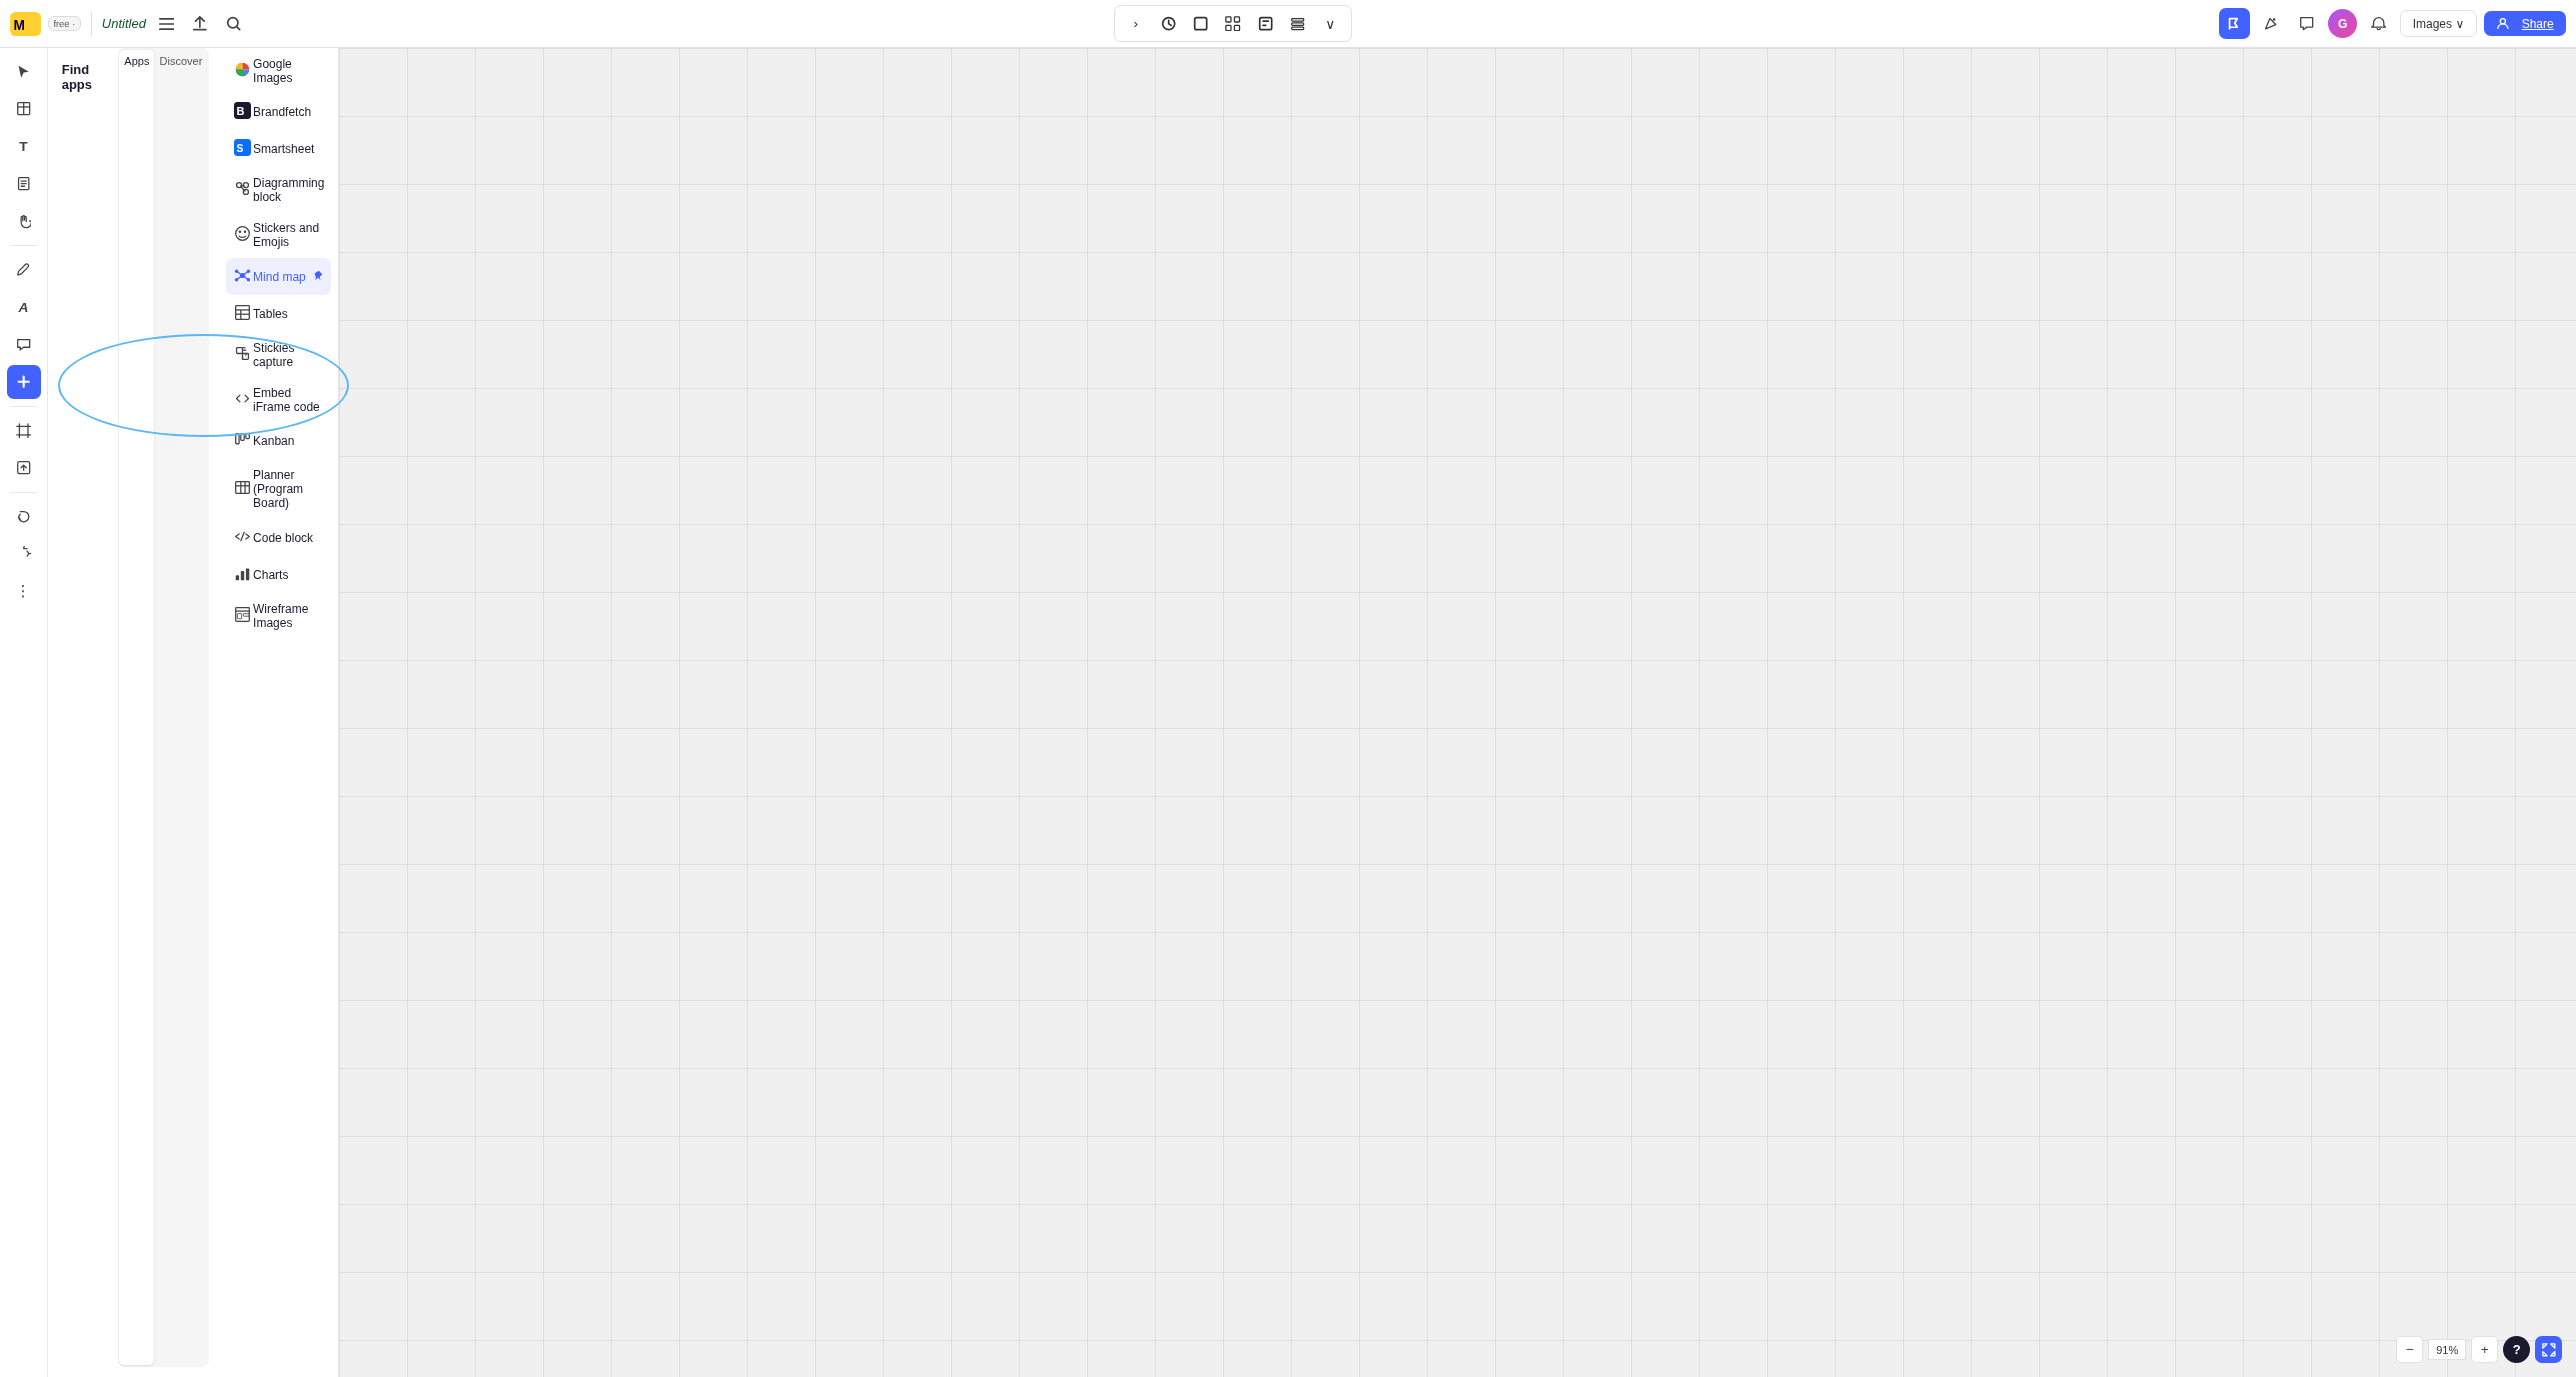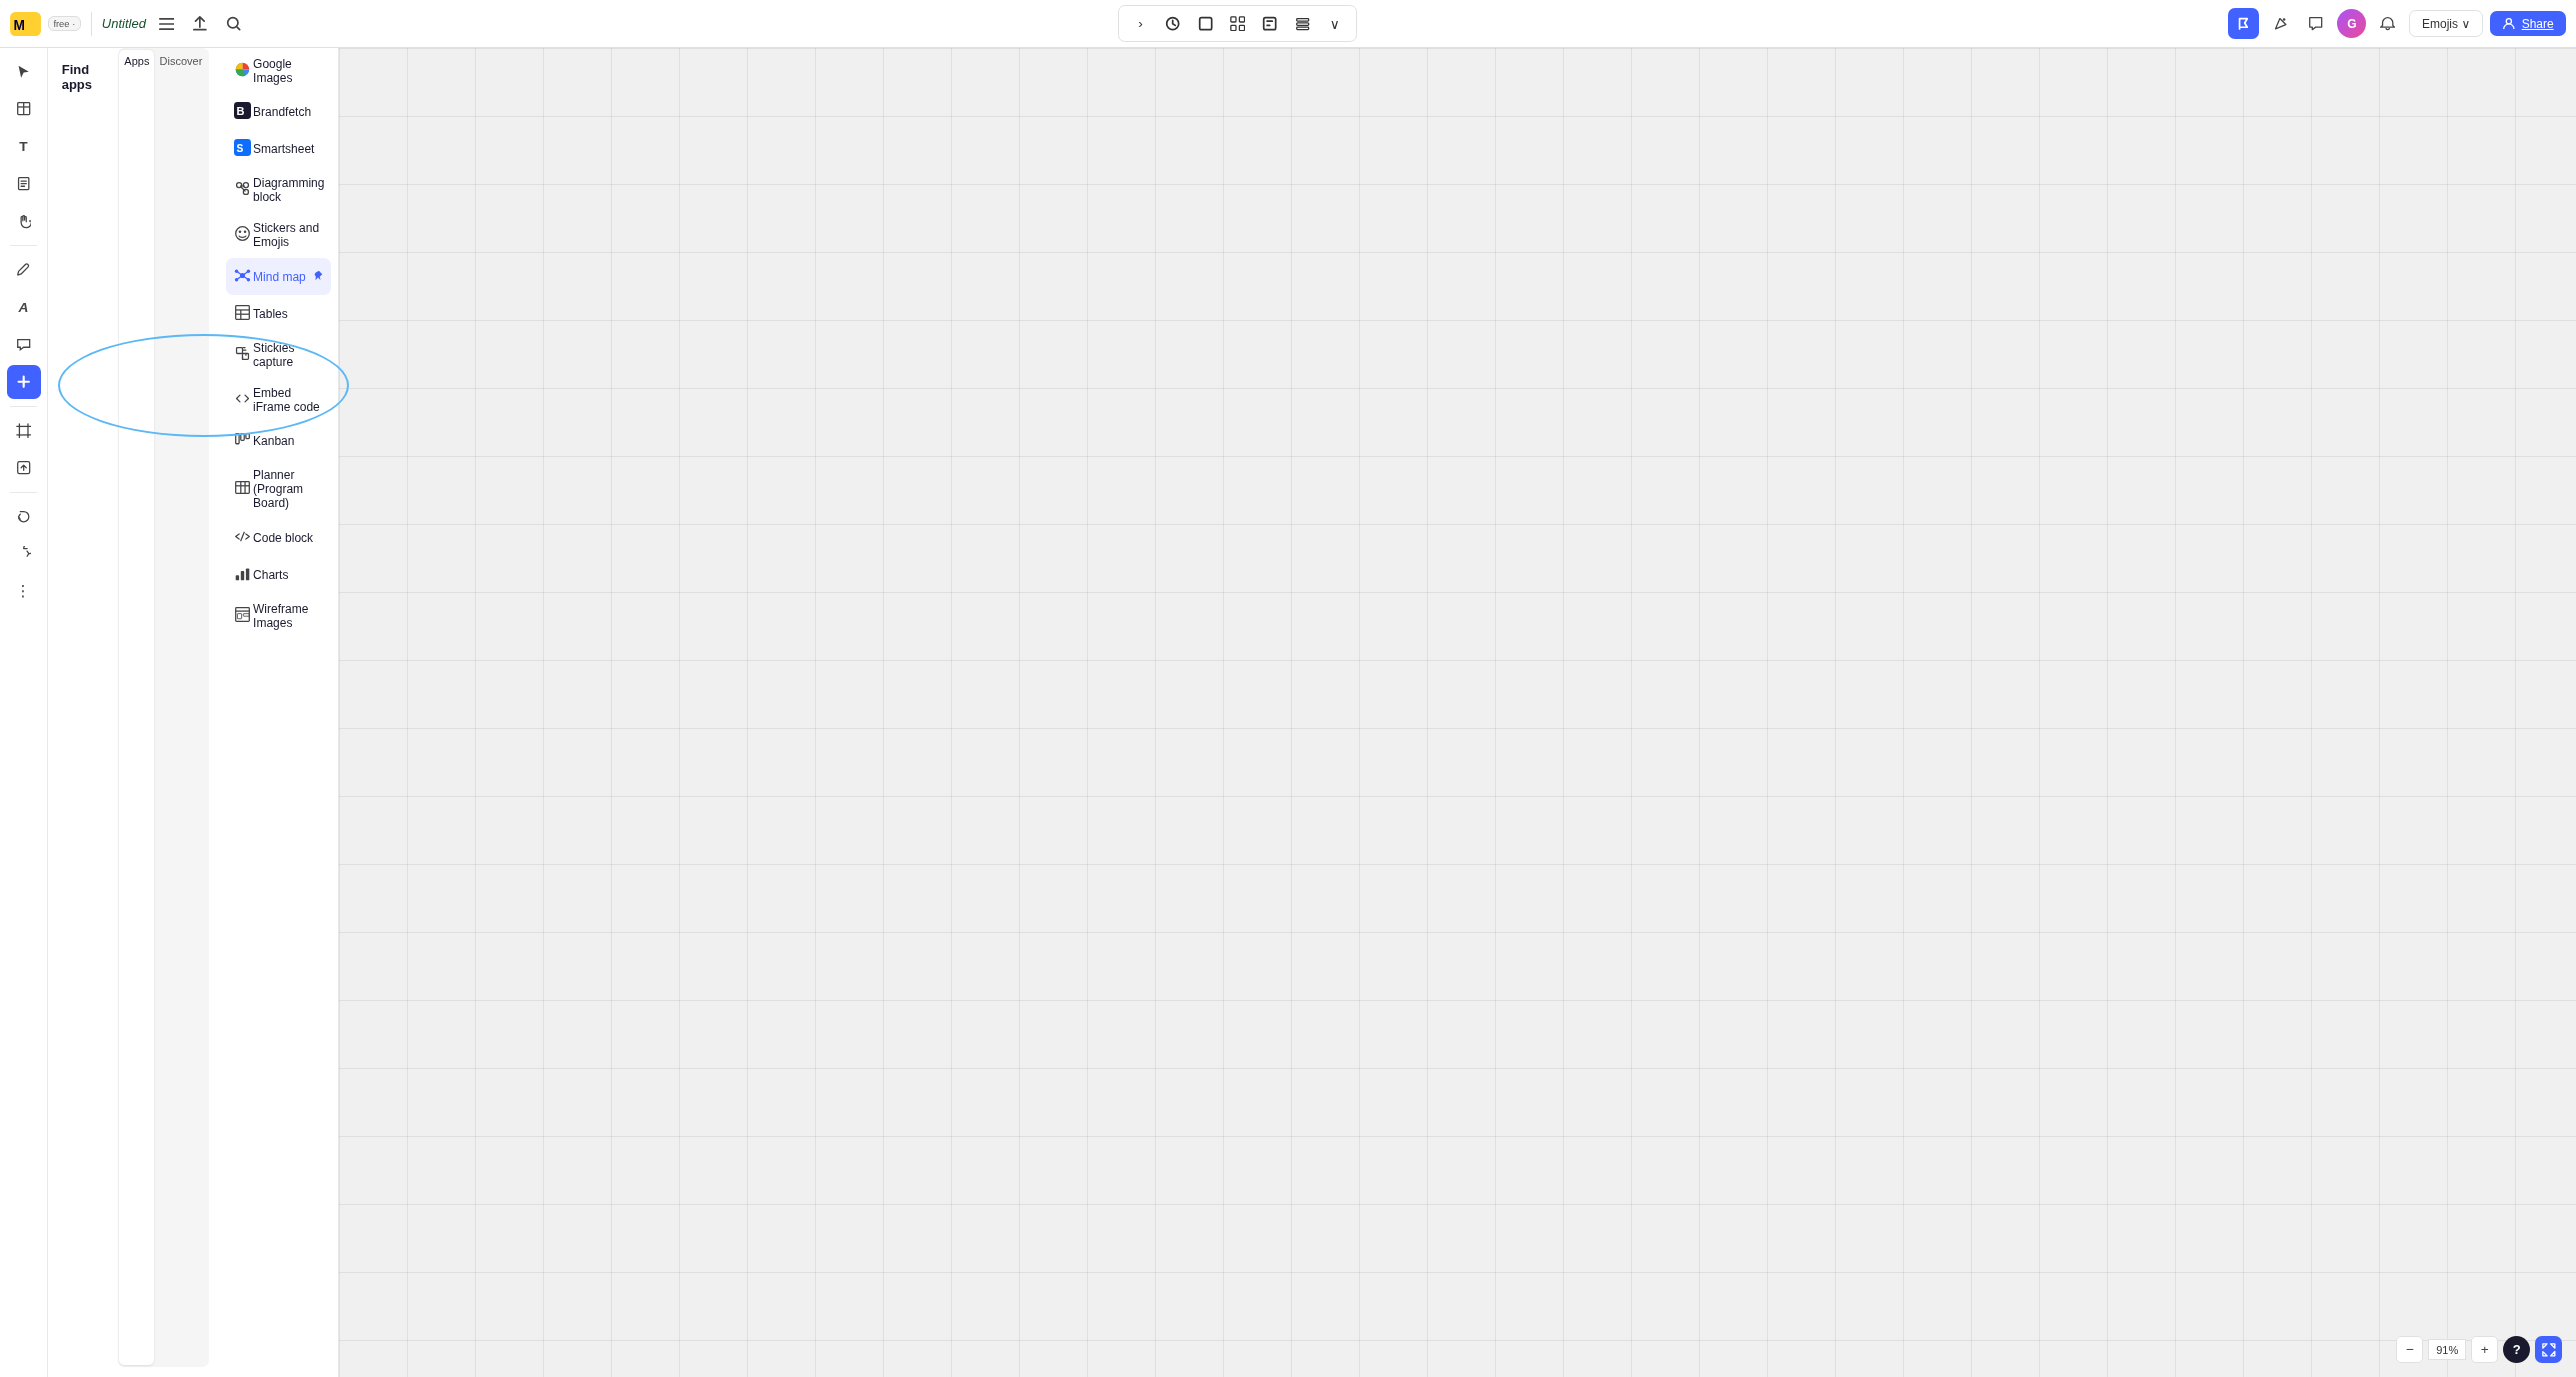--- a/index.html
+++ b/index.html
@@ -44,21 +44,21 @@
       width: 29px; height: 29px; border-radius: 50%;
       background: linear-gradient(135deg, #a855f7, #ec4899);
       display: flex; align-items: center; justify-content: center; color: #fff; font-size: 12px; font-weight: 600;
     }
     #topbar .present-btn {
       display: flex; align-items: center; gap: 3.4px;
       padding: 5.1px 12px; border: 0.9px solid #e0e0e0; border-radius: 6.8px;
       background: #fff; cursor: pointer; font-size: 12px; color: #333; font-weight: 500;
     }
     #topbar .share-btn {
-      display: flex; align-items: flex-start; gap: 6px;
+      display: flex; align-items: flex-start; gap: 12px;
       padding: 5.1px 12px; background: #4262ff; border-radius: 6.8px;
       color: #fff; cursor: pointer; font-size: 12px; font-weight: 500; text-decoration: underline;
     }
 
     
     #left-sidebar {
       position: fixed; top: 48px; left: 0; bottom: 0; width: 48px;
       background: #fff; border-right: 0.9px solid #e8e8e8;
       display: flex; flex-direction: column; align-items: center;
       padding: 6.8px 0; gap: 3.4px; z-index: 50;
@@ -234,21 +234,21 @@
         </svg>
     </div>
     <div class="avatar">G</div>
     <div class="right-icon">
       <svg width="15.4" height="15.4" viewBox="0 0 18 18" fill="none">
           <path d="M9 2a6 6 0 016 6v3l2 2H1l2-2V8a6 6 0 016-6z" stroke="#444" stroke-width="1.5"></path>
           <path d="M7 14a2 2 0 004 0" stroke="#444" stroke-width="1.5"></path>
         </svg>
     </div>
     <div class="present-btn">
-      <span>Emojis</span>
+      <span>Images</span>
       <span>∨</span>
     </div>
     <div class="share-btn">
       <svg width="13.7" height="13.7" viewBox="0 0 16 16" fill="none">
           <circle cx="8" cy="5" r="3" stroke="#fff" stroke-width="1.5"></circle>
           <path d="M2 14c0-3.3 2.7-6 6-6s6 2.7 6 6" stroke="#fff" stroke-width="1.5"></path>
         </svg>
       <span>Share</span>
     </div>
   </div>

